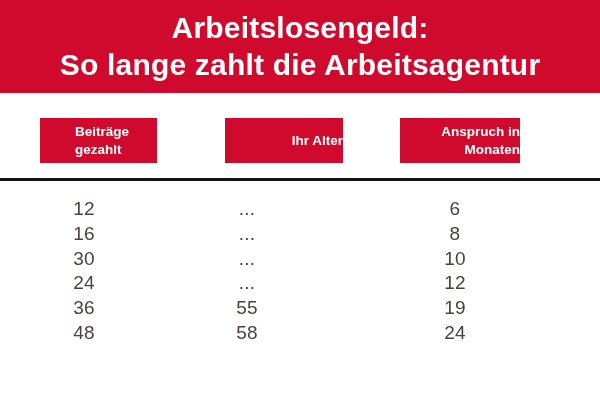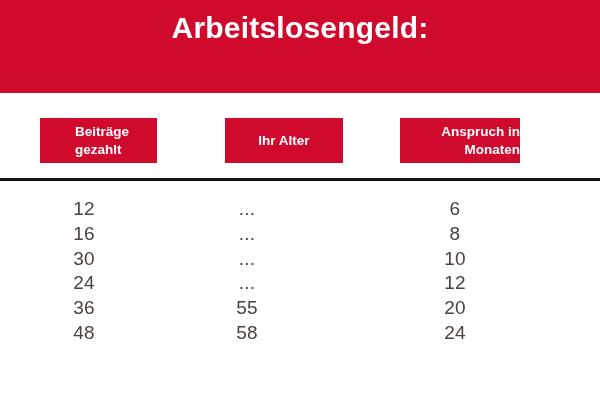--- a/index.html
+++ b/index.html
@@ -37,21 +37,21 @@
     color:#ffffff;
     font-weight:bold;
     font-size:13.5px;
     line-height:18px;
     display:flex;
     flex-direction:column;
     justify-content:center;
     box-sizing:border-box;
   }
   .badge-1{left:40px;width:117px;padding-left:35px;}
-  .badge-2{left:225px;width:118px;align-items:center;}
+  .badge-2{left:225px;width:118px;align-items:flex-end;}
   .badge-3{left:400px;width:120px;padding-left:17px;align-items:flex-end;}
   
   .divider{
     position:absolute;left:0;top:178px;width:600px;height:3px;
     background:var(--line,#151515);
   }
   
   .table{
     position:absolute;left:0;top:197px;width:600px;
   }
@@ -69,20 +69,21 @@
   .c2{left:197px;}
   .c3{left:405px;}
 </style>
 </head>
 <body>
 
 <div class="stage">
 
   <header class="banner">
     <div class="title-line">Arbeitslosengeld:</div>
+    <div class="title-line">So lange zahlt die Arbeitsagentur</div>
   </header>
 
   <div class="badge badge-1">
     <span>Beiträge</span>
     <span>gezahlt</span>
   </div>
 
   <div class="badge badge-2">
     <span>Ihr Alter</span>
   </div>
@@ -111,21 +112,21 @@
       <span class="cell c3">10</span>
     </div>
     <div class="row">
       <span class="cell c1">24</span>
       <span class="cell c2">...</span>
       <span class="cell c3">12</span>
     </div>
     <div class="row">
       <span class="cell c1">36</span>
       <span class="cell c2">55</span>
-      <span class="cell c3">20</span>
+      <span class="cell c3">19</span>
     </div>
     <div class="row">
       <span class="cell c1">48</span>
       <span class="cell c2">58</span>
       <span class="cell c3">24</span>
     </div>
   </div>
 
 </div>
 

